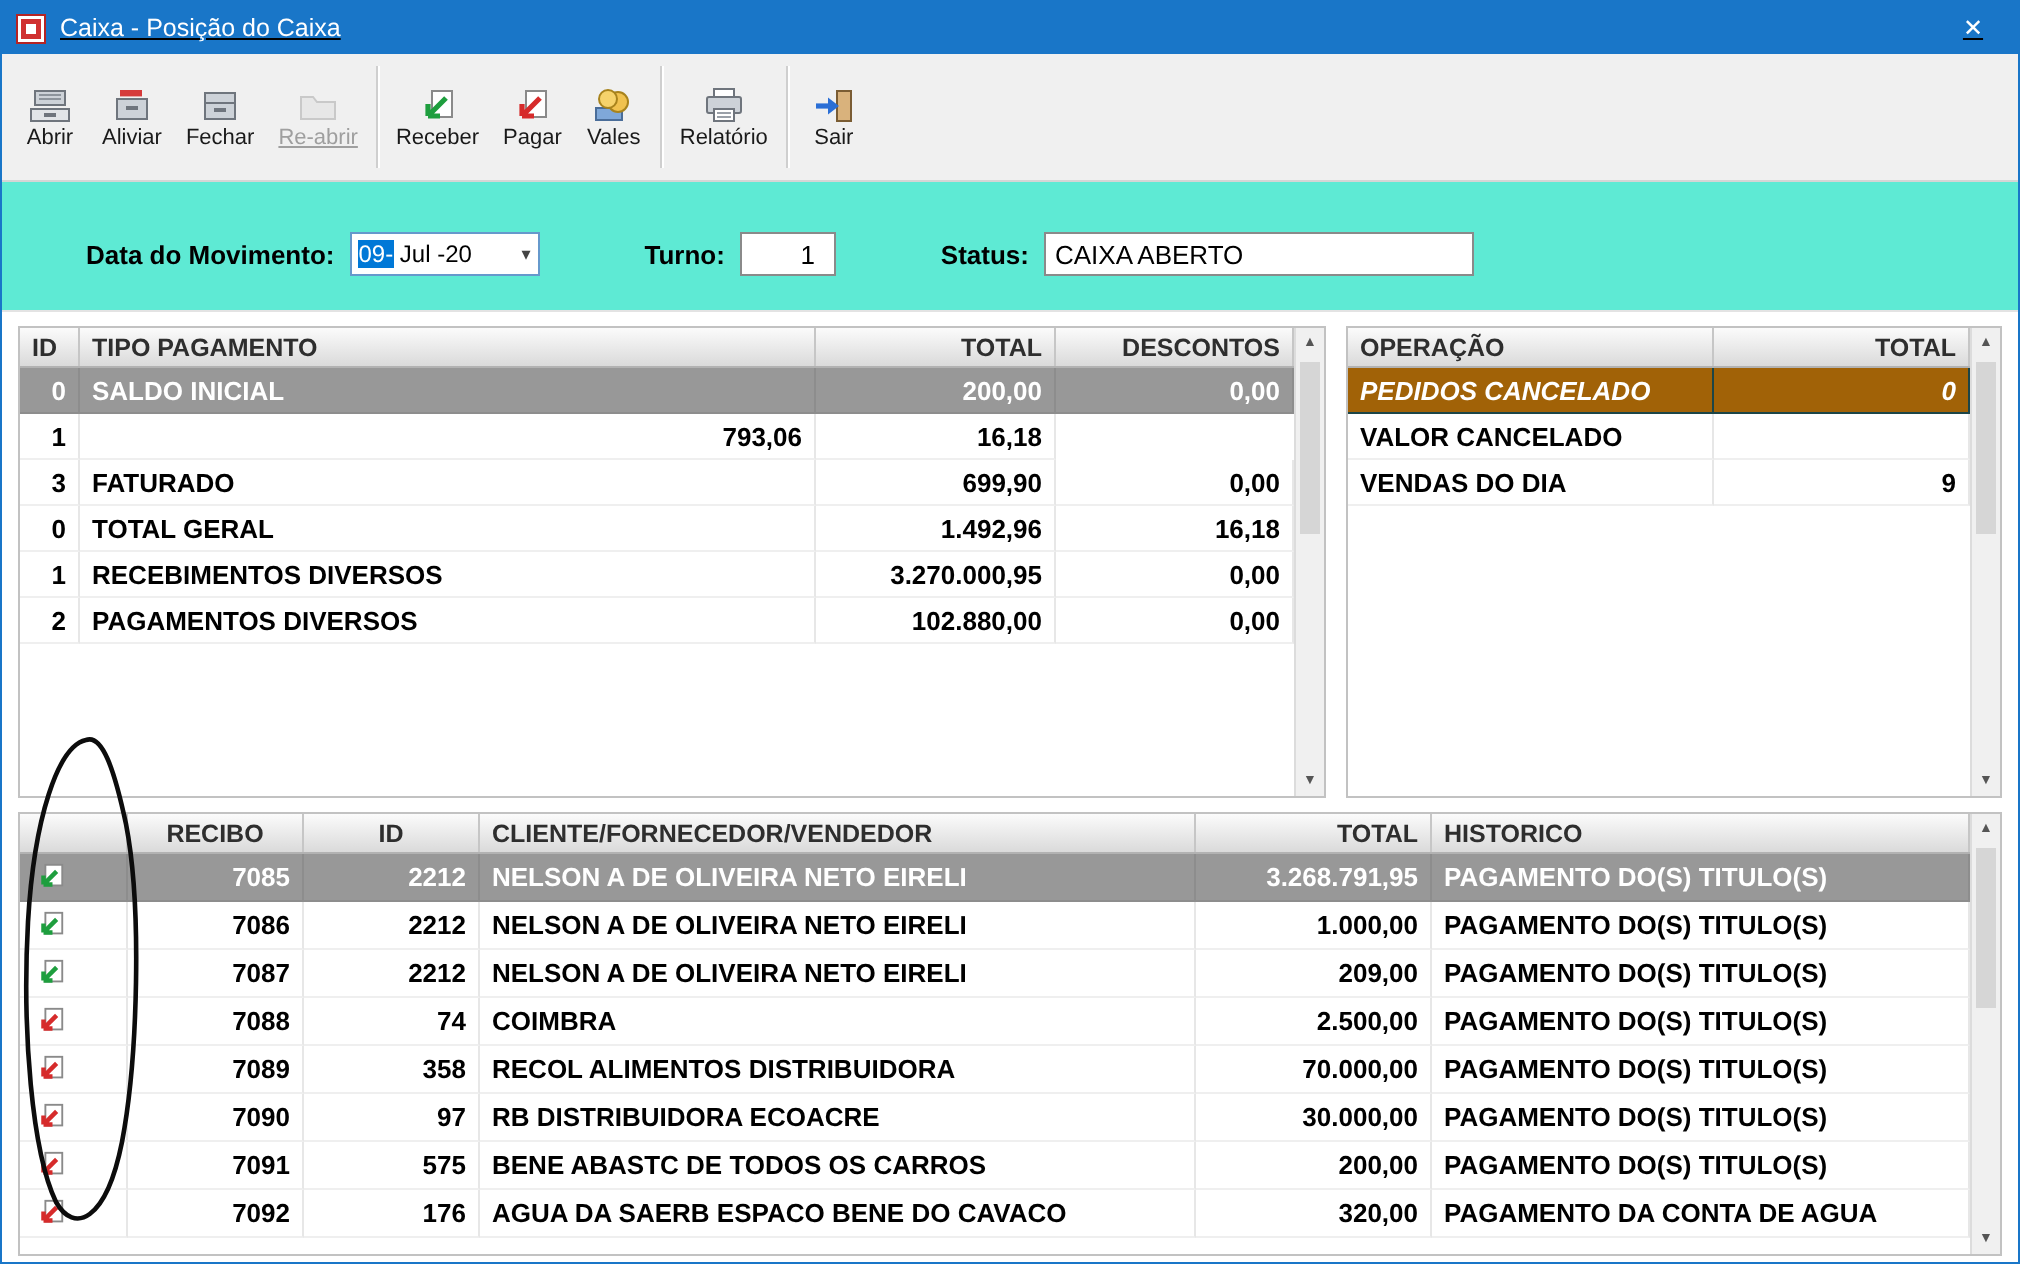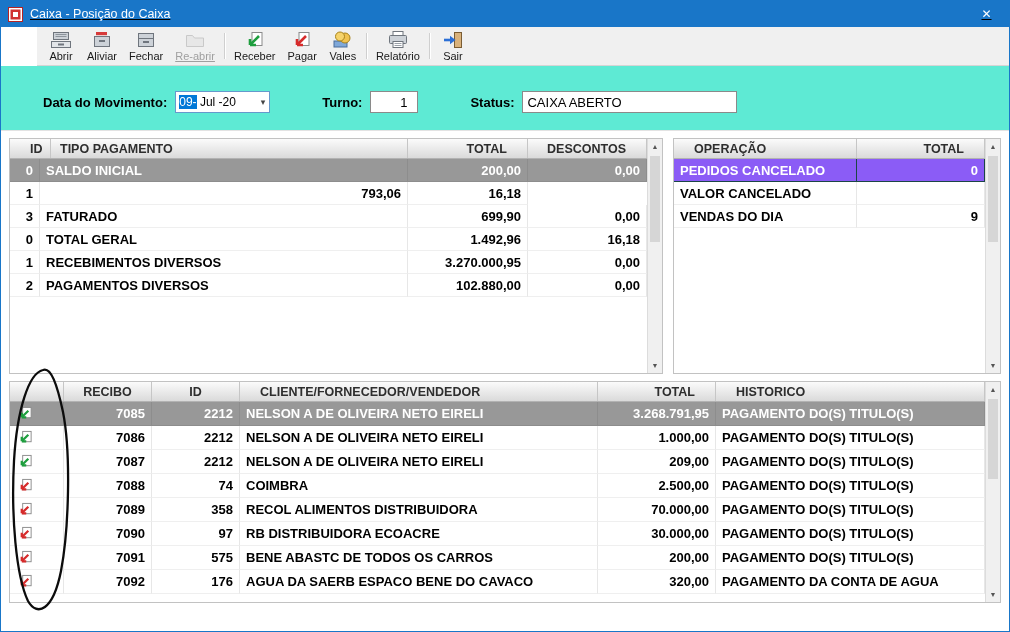--- a/index.html
+++ b/index.html
@@ -5,21 +5,21 @@
   * { margin:0; padding:0; box-sizing:border-box; }
   body { font-family:"Liberation Sans", sans-serif; background:#ffffff; }
   .window { position:relative; width:1010px; height:632px; background:#fff; border:1px solid #1976c8; overflow:hidden; }
 
   
   .titlebar { height:26px; background:#1976c8; display:flex; align-items:center; padding-left:7px; gap:7px;text-decoration:underline; }
   .titlebar .title { color:#fff; font-size:12.5px; flex:1; white-space:nowrap; }
   .close { width:45px; height:26px; color:#fff; font-size:12px; display:flex; align-items:center; justify-content:center; }
 
   
-  .toolbar { height:39px; background:#f0f0f0; border-bottom:1px solid #d5d5d5; display:flex; align-items:stretch; padding:2px 0 2px 4px;margin-left:36px; }
+  .toolbar { height:64px; background:#f0f0f0; border-bottom:1px solid #d5d5d5; display:flex; align-items:stretch; padding:2px 0 2px 4px; }
   .tbtn { display:flex; flex-direction:column; align-items:center; justify-content:center; gap:1px; padding:2px 6px; min-width:40px; font-size:11px; color:#1a1a1a; }
   .tbtn .ticon { height:20px; display:flex; align-items:flex-end; }
   .tbtn.disabled { color:#9f9f9f;text-decoration:underline; }
   .tbtn.disabled svg { opacity:.45; filter:grayscale(1); }
   .tlabel { white-space:nowrap; }
   .sep { width:1px; background:#cfcfcf; margin:4px 3px; box-shadow:1px 0 0 #fff; }
 
   
   .formrow { height:64px; background:#5eead4; display:flex; align-items:center; padding-top:8px; }
   .lbl { font-weight:bold; font-size:13px; color:#000; white-space:nowrap; }
@@ -35,29 +35,29 @@
 
   
   .middle { display:flex; gap:10px; padding:0 8px; margin-top:7px; height:236px; }
   .left-panel { width:654px; }
   .right-panel { flex:1; }
   .bottom { padding:0 8px; margin-top:7px; height:222px; }
   .bottom .panel { height:100%; }
   .panel { background:#fff; border:1px solid #c2c2c2; display:flex; overflow:hidden; height:100%; }
   .gridwrap { flex:1; display:flex; flex-direction:column; overflow:hidden; }
   .thead { display:grid; height:20px; flex:0 0 20px; background:linear-gradient(#fbfbfb,#dadada); border-bottom:1px solid #b2b2b2; font-weight:bold; font-size:12.5px; color:#2e2e2e; }
-  .th { display:flex; align-items:center; padding:0 20px; border-right:1px solid #c6c6c6; overflow:hidden; white-space:nowrap; }
+  .th { display:flex; align-items:center; padding:0 6px; border-right:1px solid #c6c6c6; overflow:hidden; white-space:nowrap; }
   .tr { display:grid; height:23px; flex:0 0 23px; background:#fff; }
   .rows-24 .tr { height:24px; flex:0 0 24px; }
   .td { display:flex; align-items:center; padding:0 6px; border-right:1px solid #e7e7e7; border-bottom:1px solid #efefef; font-weight:bold; font-size:13px; color:#000; overflow:hidden; white-space:nowrap; }
   .num { justify-content:flex-end; text-align:right; }
   .c-center { justify-content:center; }
   .tr.selected { background:#989898; }
   .tr.selected .td { color:#fff; border-right-color:#8d8d8d; border-bottom-color:#8d8d8d; }
-  .tr.dark { background:#8b5cf6; }
+  .tr.dark { background:#a16207;font-style:italic; }
   .tr.dark .td { color:#fff; border-right-color:#1c4547; border-bottom-color:#1c4547; }
   .pay-grid { grid-template-columns:30px 1fr 120px 119px; }
   .ops-grid { grid-template-columns:183px 1fr; }
   .rec-grid { grid-template-columns:54px 88px 88px 1fr 118px 269px; }
   .icon-cell { padding-left:8px; }
 
   
   .vscroll { width:15px; background:#f0f0f0; border-left:1px solid #dcdcdc; display:flex; flex-direction:column; flex:0 0 15px; }
   .sarrow { height:15px; flex:0 0 15px; display:flex; align-items:center; justify-content:center; font-size:7px; color:#555; }
   .strack { flex:1; position:relative; }

